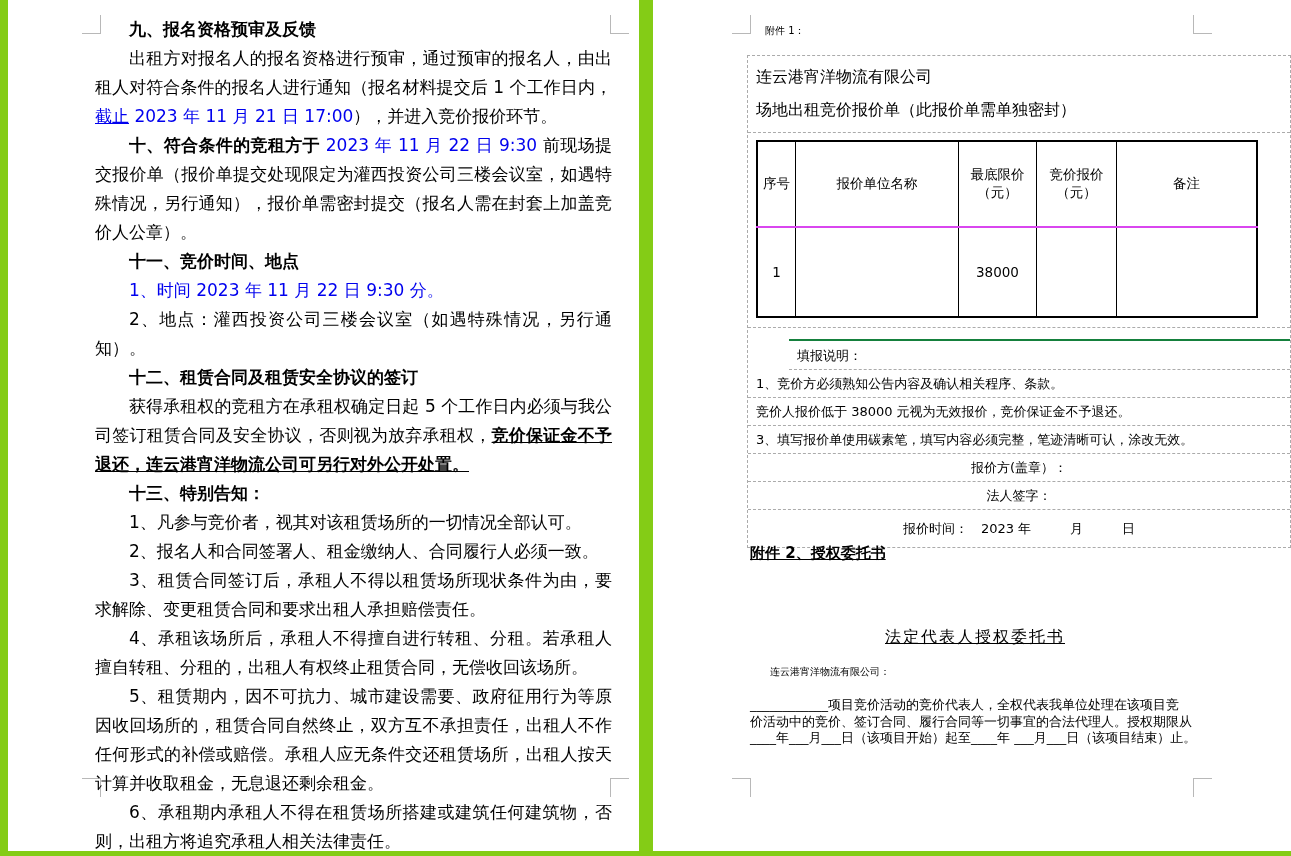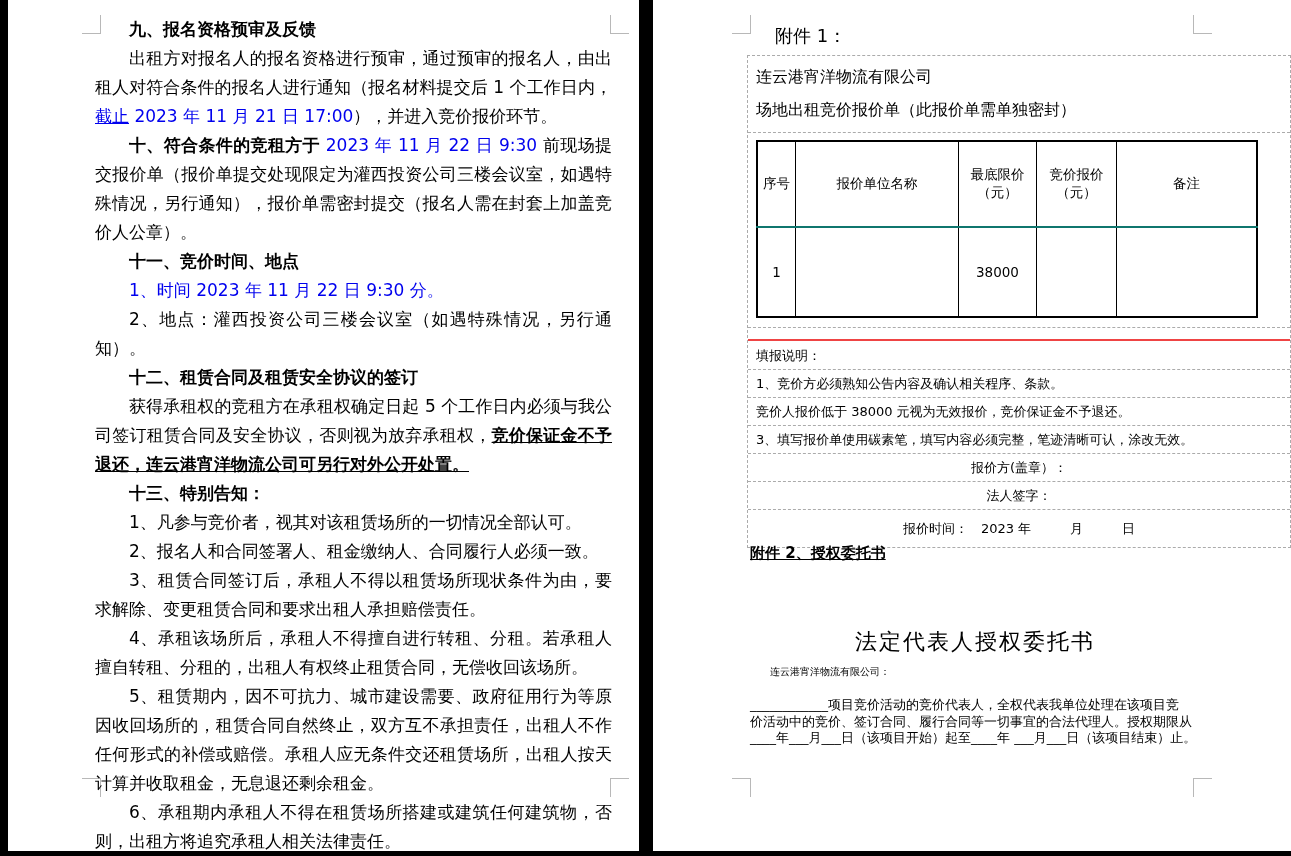--- a/index.html
+++ b/index.html
@@ -3,21 +3,21 @@
 <meta charset="utf-8">
 <style>
   html,body{margin:0;padding:0;}
   body{
     width:1291px;height:856px;
     background:#dcdcde;
     font-family:"DejaVu Sans","Liberation Sans",sans-serif;
     color:#000;
     overflow:hidden;
   }
-  .app{position:relative;width:1291px;height:856px;background:#000000;overflow:hidden;}
+  .app{position:relative;width:1291px;height:856px;background:#84cc16;overflow:hidden;}
   .page{position:absolute;top:0;height:851px;background:#ffffff;}
   .page1{left:8px;width:631px;}
   .page2{left:653px;width:638px;overflow:hidden;}
 
   
   .mark{position:absolute;width:18px;height:18px;}
   .m-tl{border-right:1px solid #b8b8b8;border-bottom:1px solid #b8b8b8;}
   .m-tr{border-left:1px solid #b8b8b8;border-bottom:1px solid #b8b8b8;}
   .m-bl{border-right:1px solid #b8b8b8;border-top:1px solid #b8b8b8;}
   .m-br{border-left:1px solid #b8b8b8;border-top:1px solid #b8b8b8;}
@@ -26,47 +26,47 @@
   .content1{
     position:absolute;left:87px;top:15px;width:517px;
     font-size:17px;line-height:29px;text-align:justify;
   }
   .content1 p{margin:0;text-indent:2em;}
   .bold{font-weight:bold;}
   .blue{color:#0000EE;}
   .u{text-decoration:underline;}
 
   
-  .att1-label{position:absolute;left:122px;top:24px;font-size:18px;}
+  .att1-label{position:absolute;left:112px;top:24px;font-size:10px;}
   .block{
     position:absolute;left:94px;top:55px;width:542px;
     border:1px dashed #ababab;
     font-size:13px;
   }
   .block-title{padding:4px 8px 6px;border-bottom:1px dashed #ababab;}
   .block-title div{font-weight:normal;font-size:16px;line-height:33px;}
   .block-tablewrap{padding:7px 8px 9px;border-bottom:1px dashed #ababab;}
   table.quote{border-collapse:collapse;border:2px solid #000;}
   table.quote th,table.quote td{
     border:1px solid #000;font-weight:normal;font-size:13.5px;
     text-align:center;vertical-align:middle;padding:2px;
   }
   table.quote th{height:80px;}
   table.quote td{height:84px;}
-  table.quote tr.hdr{border-bottom:2px solid #0f766e;}
+  table.quote tr.hdr{border-bottom:2px solid #d946ef;}
   .c-no{width:33px;} .c-name{width:158px;} .c-min{width:73px;} .c-bid{width:75px;} .c-note{width:135px;}
 
   .block-row{padding:5px 8px;border-bottom:1px dashed #ababab;line-height:17px;}
   .block-row:last-child{border-bottom:none;}
-  .notes-title-row{border-top:2px solid #ef4444;margin-top:11px;padding:6px 8px 5px;}
+  .notes-title-row{border-top:2px solid #15803d;margin-top:11px;padding:6px 8px 5px;margin-left:41px;}
   .center{text-align:center;}
   .date-row{padding:10px 8px;}
 
   .att2-label{position:absolute;left:97px;top:544px;font-weight:bold;font-size:15px;text-decoration:underline;}
-  .poa-title{position:absolute;left:97px;top:627px;width:450px;text-align:center;font-size:22px;letter-spacing:2px;}
+  .poa-title{position:absolute;left:97px;top:627px;width:450px;text-align:center;font-size:16px;letter-spacing:2px;text-decoration:underline;}
   .poa-salutation{position:absolute;left:97px;top:665px;font-size:10px;margin-left:20px;}
   .poa-body{position:absolute;left:97px;top:697px;font-size:13px;line-height:16.5px;white-space:nowrap;}
   .poa-body .indent{text-indent:3.2em;}
 </style>
 </head>
 <body>
 
 <div class="app">
 
   <div class="page page1">

